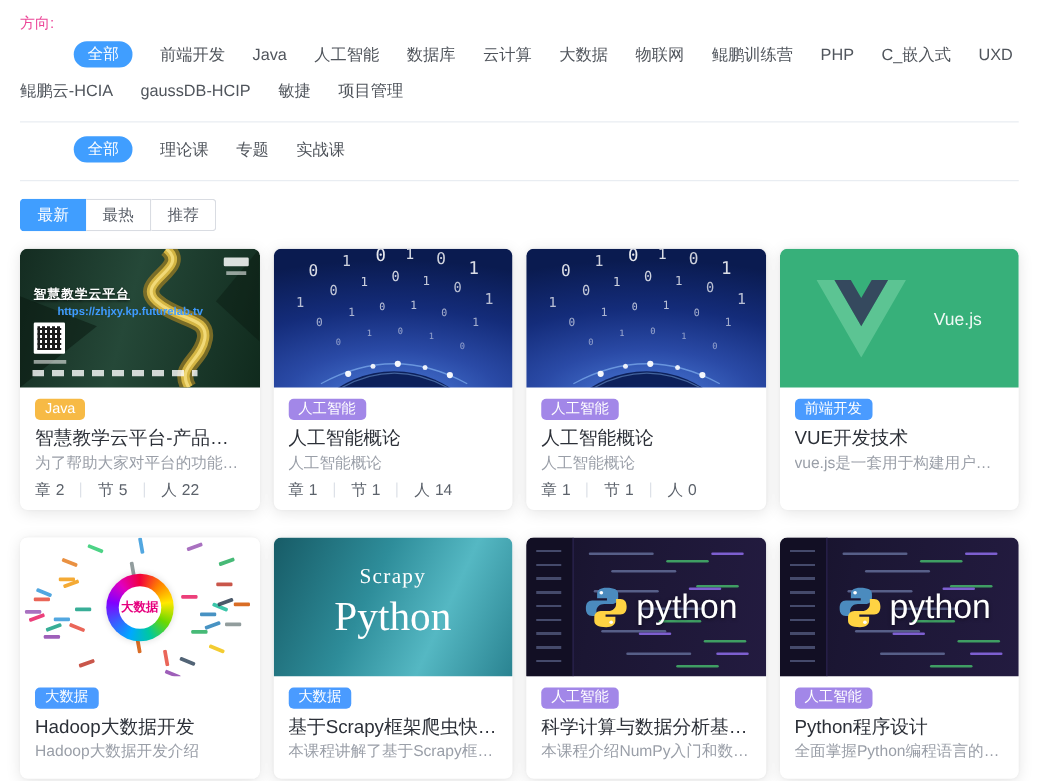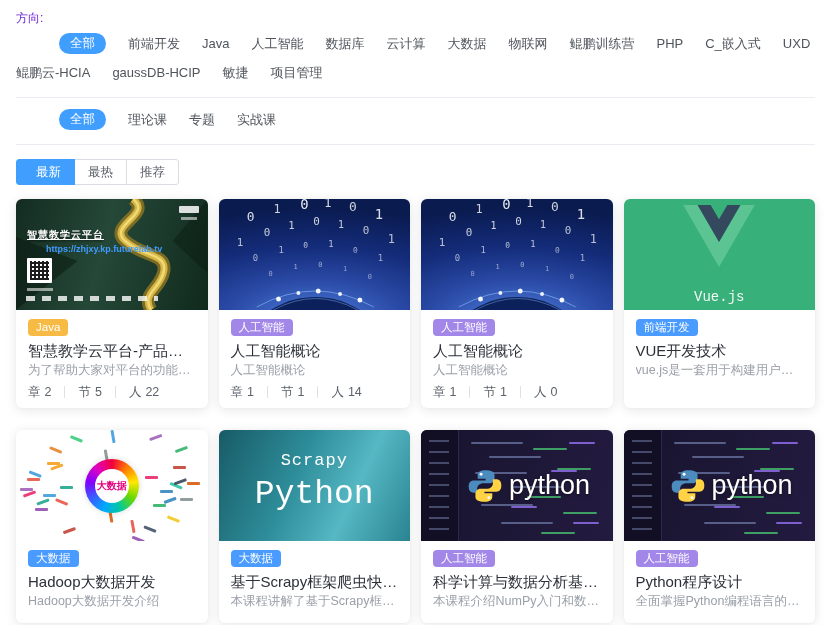--- a/index.html
+++ b/index.html
@@ -5,40 +5,40 @@
   * { box-sizing: border-box; margin: 0; padding: 0; }
   html,body { background:#fff; }
   body {
     width: 831px; height: 625px; overflow: hidden;
     font-family: "Liberation Sans", sans-serif;
     color: #303133; position: relative;
   }
   .page { padding: 10px 16px 0; }
 
   
-  .filter-label { font-size: 12px; color: #6d28d9; margin-bottom: 6px; }
+  .filter-label { font-size: 12px; color: #ec4899; margin-bottom: 6px; }
   .filter-row {
     display: flex; flex-wrap: wrap; align-items: center;
     column-gap: 22px; row-gap: 9px;
     font-size: 13px; color: #50555c;
   }
   .filter-tag { cursor: pointer; line-height: 20px; }
   .pill-all {
     background: #409eff; color: #fff; padding: 2px 11px;
     border-radius: 12px; font-size: 12.5px; line-height: 17px; margin-left: 43px;
   }
   .divider { border: none; border-top: 1px solid #e9edf2; margin: 14px 0 11px; }
 
   
   .sort-group { display: inline-flex; margin-top: 3px; border-radius: 3px; overflow: hidden; }
   .sort-btn {
     font-size: 12.5px; padding: 5px 13px; background: #fff; color: #5a5f68;
     border: 1px solid #d9dce2; border-left: none; cursor: pointer; line-height: 14px;
   }
-  .sort-btn:first-child { border-left: 7px solid #15803d; border-radius: 3px 0 0 3px; }
+  .sort-btn:first-child { border-left: 1px solid #15803d; border-radius: 3px 0 0 3px; }
   .sort-btn:last-child { border-radius: 0 3px 3px 0; text-align: right; }
   .sort-btn.active { background: #409eff; border-color: #409eff; color: #fff; }
 
   
   .grid {
     margin-top: 14px;
     display: grid; grid-template-columns: repeat(4, 1fr);
     gap: 22px 11px;
   }
   .card {
@@ -79,21 +79,21 @@
     background: repeating-linear-gradient(0deg,#1d1d1d 0 2px,transparent 2px 4px),
                 repeating-linear-gradient(90deg,#1d1d1d 0 2px,transparent 2px 4px); }
   .zj-qrcap { position:absolute; left:11px; top:89px; width:26px; height:3px; background:rgba(255,255,255,.55); }
   .zj-footnote { position:absolute; left:10px; bottom:9px; width:132px; height:5px;
     background: repeating-linear-gradient(90deg,rgba(255,255,255,.8) 0 9px,transparent 9px 16px); }
 
   
   .cover-ai { background: radial-gradient(130% 100% at 50% 108%, #4d7edb 0%, #2a4aa6 35%, #142c7a 65%, #0a1b50 100%); }
 
   
-  .cover-vue { background:#37b07a; display:flex; flex-direction:column; align-items:center; justify-content:center; gap:22px;font-family:Liberation Mono, monospace; }
+  .cover-vue { background:#37b07a; display:flex; flex-direction:row; align-items:center; justify-content:center; gap:22px; }
   .vue-caption { color: rgba(255,255,255,.92); font-size:14px; }
 
   
   .cover-bigdata { background:#fff; }
   .burst { position:absolute; left:50%; top:50%; width:13px; height:3px; border-radius:1px; margin:-2px 0 0 -7px; opacity:.85; }
   .burst-a { background:#3498db; box-shadow:
     -78px -6px 0 #e74c3c,-62px 10px 0 #3498db,-58px -22px 0 #f39c12,-45px 2px 0 #16a085,
     -70px 24px 0 #8e44ad,40px -8px 0 #e91e63,55px 6px 0 #2980b9,68px -18px 0 #c0392b,
     48px 20px 0 #27ae60,75px 14px 0 #7f8c8d,-85px 4px 0 #9b59b6,82px -2px 0 #d35400; }
   .burst-b { background:#2ecc71; transform:rotate(22deg); box-shadow:
@@ -108,21 +108,21 @@
     width:54px; height:54px; border-radius:50%;
     background: conic-gradient(#f2003c,#ff8000,#ffe800,#6cd800,#00c8a0,#00a8ff,#3b5bff,#8000ff,#e000c0,#f2003c);
     display:flex; align-items:center; justify-content:center; box-shadow:0 0 6px rgba(0,0,0,.15); }
   .bd-hole { width:34px; height:34px; border-radius:50%; background:#fff;
     display:flex; align-items:center; justify-content:center; }
   .bd-center { font-size:10px; font-weight:bold; color:#e6007e; }
 
   
   .cover-scrapy { background: linear-gradient(115deg,#175b66 0%,#2e8d9a 40%,#55b8c3 68%,#2a8391 100%); }
   .sc-line1, .sc-line2 { position:absolute; left:0; right:0; text-align:center; color:#fff;
-    font-family:Liberation Mono, monospace; }
+    font-family:Liberation Serif, serif; }
   .sc-line1 { top:21px; font-size:17px; letter-spacing:1px; }
   .sc-line2 { top:46px; font-size:33px; }
 
   
   .cover-python { background: linear-gradient(100deg,#16122a 0%,#1b1633 30%,#231b40 100%); }
   .py-side { position:absolute; left:0; top:0; bottom:0; width:38px; background:#120f24; border-right:1px solid #2d2552; }
   .py-side::after { content:""; position:absolute; left:8px; top:10px; width:20px; height:92px;
     background: repeating-linear-gradient(180deg,#454a6b 0 2px,transparent 2px 11px); }
   .py-code { position:absolute; height:2px; border-radius:1px; }
   .py-code-a { left:50px; top:12px; width:52px; background:#575f88; box-shadow:

